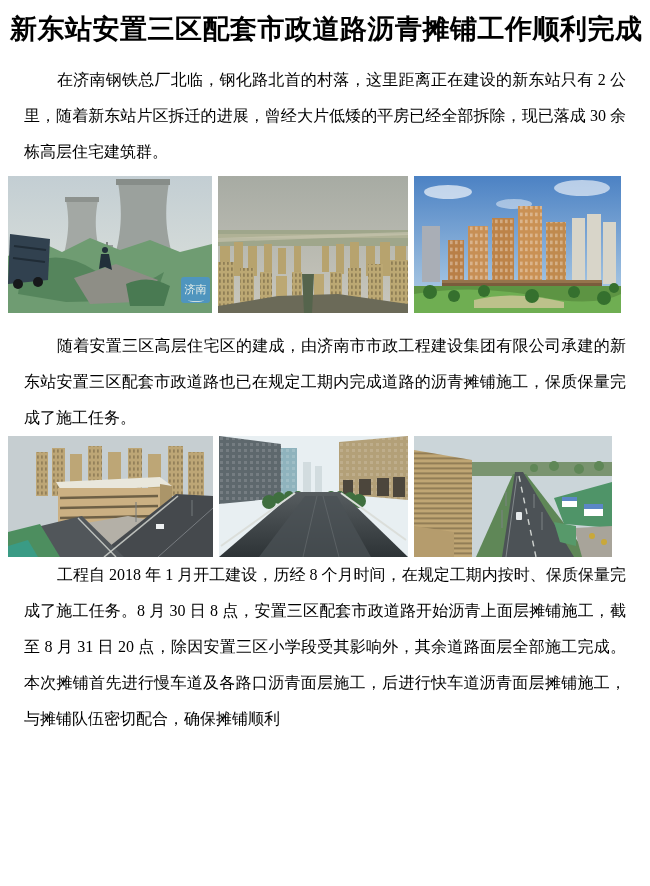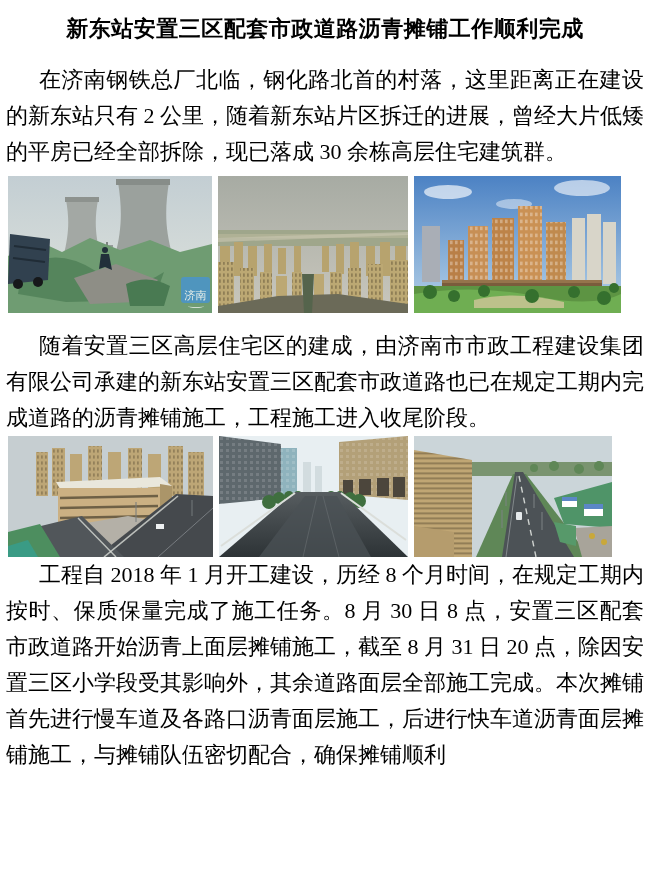--- a/index.html
+++ b/index.html
@@ -10,27 +10,27 @@
   html,body{margin:0;padding:0;}
   body{
     width:650px;height:886px;overflow:hidden;
     background:var(--page-bg);
     font-family:"Liberation Serif","DejaVu Serif",serif;
     color:var(--text);
   }
   .page{padding-top:13px;}
   h1.title{
     margin:0 10px;
-    font-size:22px;line-height:32px;font-weight:bold;
+    font-size:27px;line-height:32px;font-weight:bold;
     text-align:center;white-space:nowrap;
     letter-spacing:0.5px;
   }
   p.para{
-    margin:0 6px;
-    font-size:22px;line-height:36px;
+    margin:0 24px;
+    font-size:16px;line-height:36px;
     text-align:justify;text-justify:inter-character;
     text-indent:33px;
   }
   #p1{margin-top:17px;}
   #p2{margin-top:15px;}
   #p3{margin-top:10px;}
   #p4{margin-top:0;}
   .photo-row{
     display:flex;gap:6px;margin:0 0 0 8px;align-items:flex-start;
   }
@@ -38,21 +38,21 @@
   .photo-row.row2{margin-top:0;}
   figure.photo{margin:0;position:relative;line-height:0;}
   figure.photo svg{display:block;}
   .watermark{
     position:absolute;right:2px;bottom:10px;
     width:29px;height:26px;
     background:var(--watermark-blue);opacity:0.85;
     border-radius:3px;
     color:#ffffff;font-size:11px;line-height:15px;
     text-align:center;font-family:"Liberation Sans","DejaVu Sans",sans-serif;
-    padding-top:11px;box-sizing:border-box;
+    padding-top:5px;box-sizing:border-box;
   }
   .watermark::after{
     content:"";display:block;margin:1px auto 0;
     width:16px;height:3px;
     border-bottom:1px solid rgba(255,255,255,0.8);
     border-radius:50%;
   }
 </style>
 </head>
 <body>
@@ -198,21 +198,21 @@
             <circle cx="70" cy="115" r="6"></circle>
           <circle cx="118" cy="120" r="7"></circle>
             <circle cx="160" cy="116" r="6"></circle>
             <circle cx="190" cy="122" r="7"></circle>
           <circle cx="200" cy="112" r="5"></circle>
         </g>
       </svg>
     </figure>
   </div>
 
-  <p class="para" id="p2">随着安置三区高层住宅区的建成，由济南市市政工程建设集团有限公司承建的新东站安置三区配套市政道路也已在规定工期内完成道路的沥青摊铺施工，工程施工进入收尾阶段。</p>
+  <p class="para" id="p2">随着安置三区高层住宅区的建成，由济南市市政工程建设集团有限公司承建的新东站安置三区配套市政道路也已在规定工期内完成道路的沥青摊铺施工，保质保量完成了施工任务。</p>
 
   <div class="photo-row row2">
 
     <figure class="photo">
       <svg width="205" height="121" viewBox="0 0 205 121">
         <defs>
           <pattern id="p4w" width="4" height="6" patternUnits="userSpaceOnUse">
             <rect x="1" y="1.4" width="1.8" height="3.2" fill="rgba(70,58,36,0.35)"></rect>
           </pattern>
         </defs>

